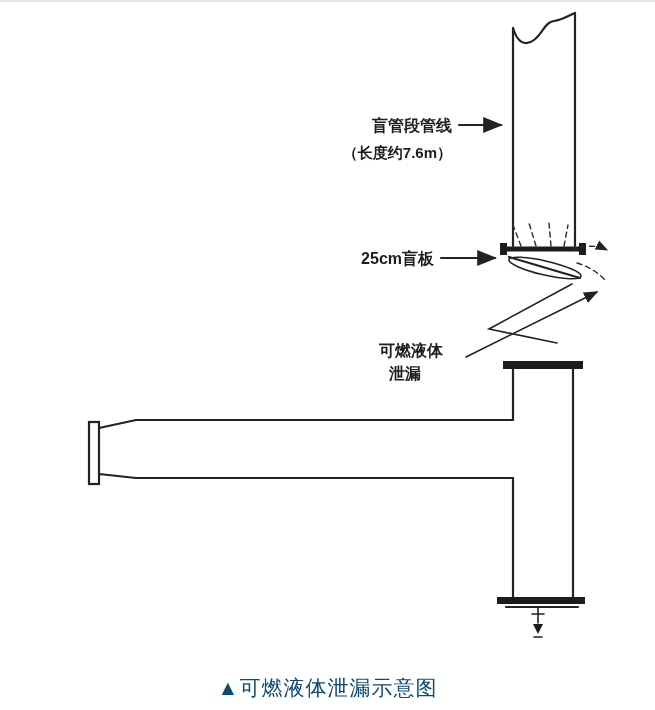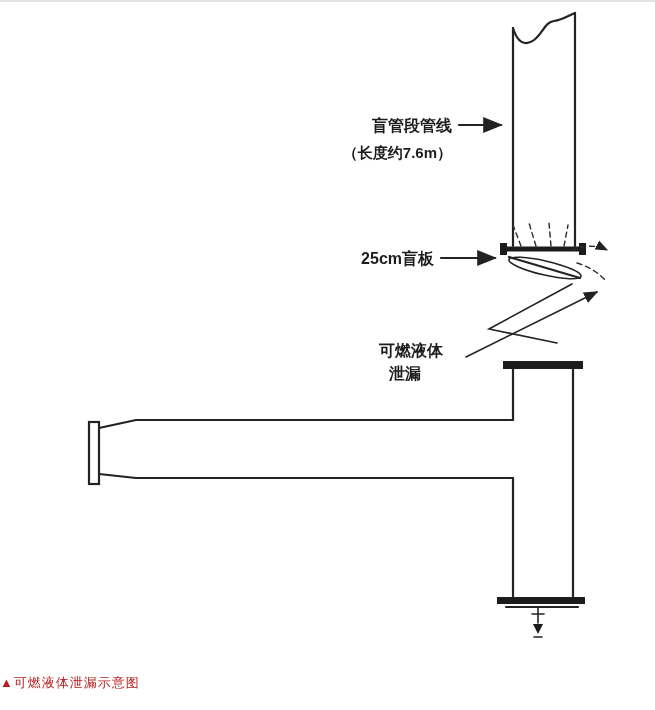--- a/index.html
+++ b/index.html
@@ -29,25 +29,25 @@
   .thin-line   { stroke: #232323; stroke-width: 1.6; fill: none; stroke-linecap: round; }
   .dash-line   { stroke: #2b2b2b; stroke-width: 1.4; fill: none; stroke-dasharray: 5 4; stroke-linecap: round; }
   .fill-black  { fill: #1c1c1c; stroke: none; }
   .label-text  { font-family: "Liberation Sans", "DejaVu Sans", sans-serif; font-size: 16px; font-weight: 600; fill: #1d1d1d; }
   .label-sub   { font-family: "Liberation Sans", "DejaVu Sans", sans-serif; font-size: 15px; font-weight: 600; fill: #1d1d1d; }
   .caption {
     position: absolute;
     top: 674px;
     left: 0;
     width: 100%;
-    text-align: left;
-    font-size: 13px;
+    text-align: center;
+    font-size: 21px;
     font-weight: 500;
     letter-spacing: 1px;
-    color: #b91c1c;
+    color: #0c4a6e;
   }
 </style>
 </head>
 <body>
 
 <div class="stage">
 
   <div class="scan-edge-top"></div>
 
   <svg class="diagram" width="655" height="710" viewBox="0 0 655 710">

